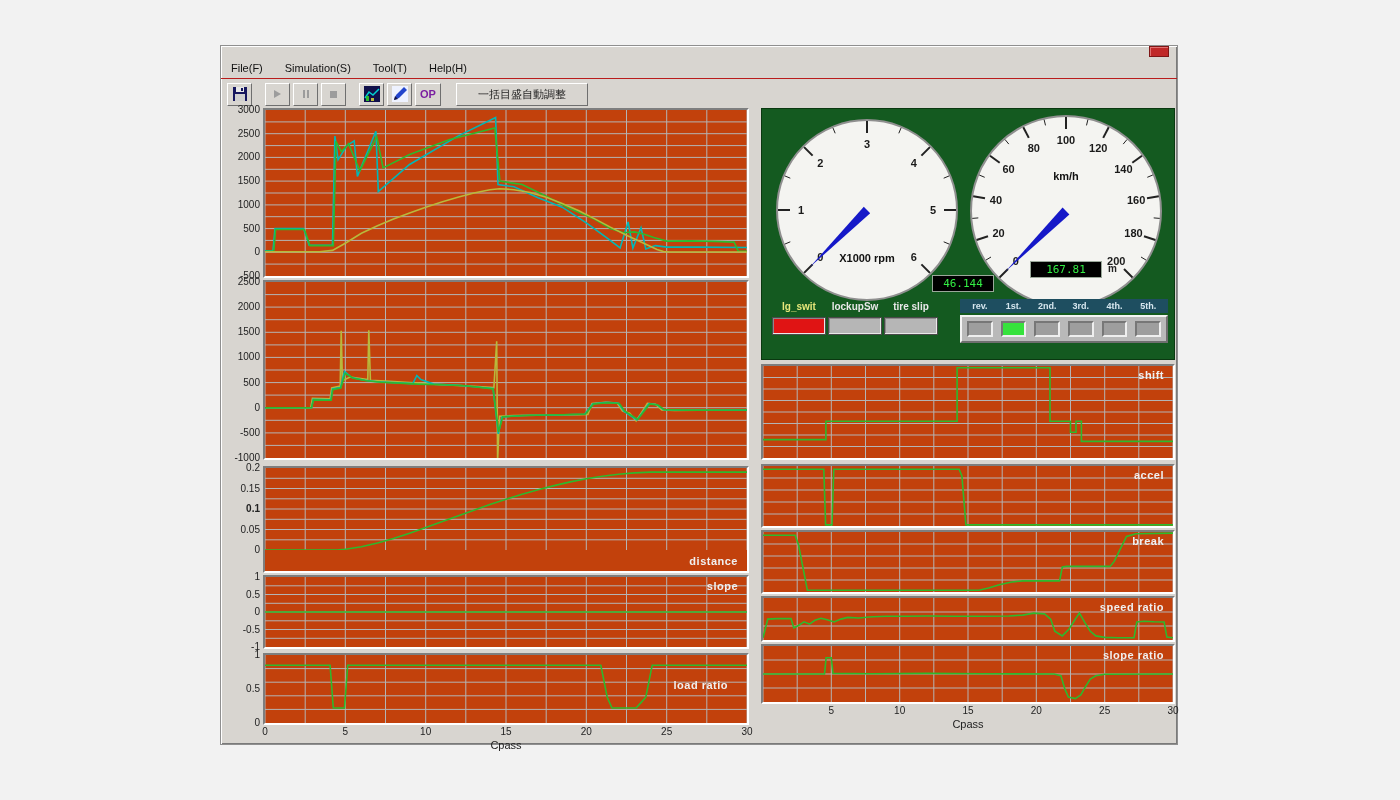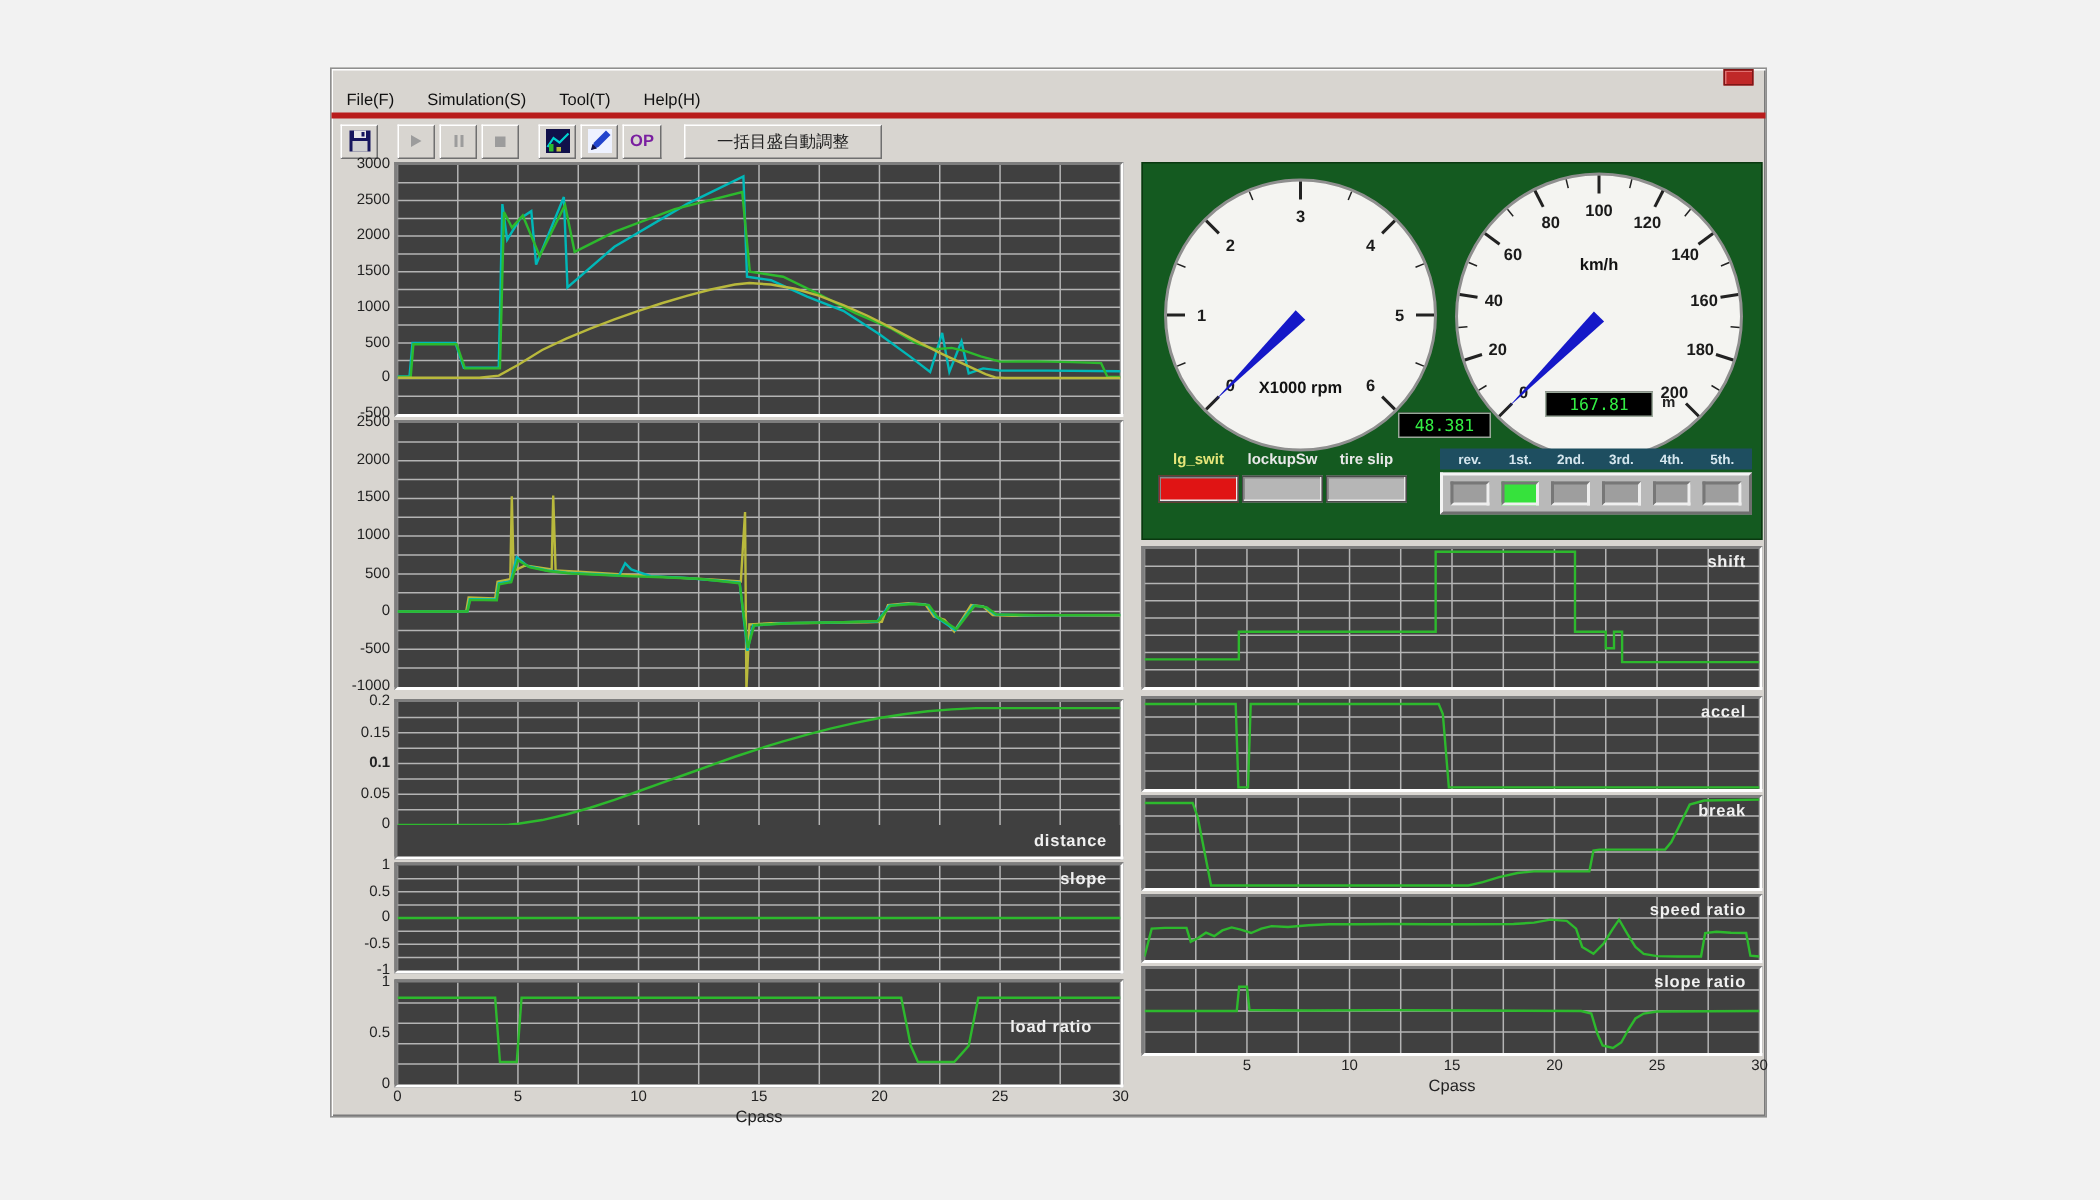--- a/index.html
+++ b/index.html
@@ -7,21 +7,21 @@
 
   .window { position:absolute; left:220px; top:45px; width:958px; height:700px;
     background:#d8d5d0; border:1px solid #8f8f8f;
     box-shadow: inset 1px 1px 0 #ffffff, inset -1px -1px 0 #7a7a7a; }
 
   .titlebar { position:relative; height:12px; }
   .close-btn { position:absolute; right:8px; top:0px; width:20px; height:11px;
     background:#c02828; border:1px solid #7e1616; box-shadow: inset 1px 1px 0 #e07070; }
 
   .menubar { height:21px; display:flex; align-items:center; gap:22px; padding:0 10px;
-    font-size:11px; color:#111; border-bottom:4px solid #b91c1c; }
+    font-size:11px; color:#111; border-bottom:1px solid #b91c1c; }
   .menu-item { cursor:default; }
 
   .toolbar { height:30px; display:flex; align-items:center; gap:3px; padding:2px 6px; }
   .tbtn { height:23px; min-width:25px; background:#d8d5d0; border:1px solid;
     border-color:#ffffff #6f6f6f #6f6f6f #ffffff; display:flex; align-items:center;
     justify-content:center; font-size:11px; color:#222; }
   .grp { margin-left:10px; }
   .op-btn { color:#7a1fa0; font-weight:bold; font-size:11px; width:26px; }
   .wide-btn { width:132px; margin-left:12px; font-size:11px; }
 
@@ -30,21 +30,21 @@
   .pause-bars i { display:block; width:2px; height:8px; background:#9c9c9c; }
   .stop-sq { width:7px; height:7px; background:#9c9c9c; }
 
   .content { position:absolute; left:8px; top:62px; }
   .left-col  { position:absolute; left:0; top:0; width:520px; }
   .right-col { position:absolute; left:532px; top:0; width:414px; }
 
   .crow { display:flex; }
   .ylab { width:34px; position:relative; font-size:10px; color:#222; }
   .ylab span { position:absolute; right:3px; line-height:10px; }
-  .panel { position:relative; flex:1; background:#404040; border:2px solid; border-color:#7e7e7e #ffffff #ffffff #7e7e7e; }
+  .panel { position:relative; flex:1; background:#c2410c; border:2px solid; border-color:#7e7e7e #ffffff #ffffff #7e7e7e; }
   .plot { position:absolute; left:0; top:0; right:0; bottom:0; }
   .clabel { position:absolute; font-size:11px; font-weight:bold; color:#f0f0f0; letter-spacing:0.5px; }
   .pos-tr { top:3px; right:9px; } .pos-br { bottom:4px; right:9px; } .pos-mr { top:36%; right:19px; }
 
   .xaxis { position:relative; height:13px; font-size:10px; color:#222; margin-top:1px; }
   .xaxis span { position:absolute; top:0; transform:translateX(-50%); line-height:12px; }
   .xaxis-label { text-align:center; font-size:11px; color:#222; height:13px; line-height:13px; }
   .ax-left  { width:482px; margin-left:36px; }
   .ax-right { width:410px; margin-left:2px; }
 
@@ -395,21 +395,21 @@
               <text x="155.4" y="60.3" text-anchor="middle" font-size="11" font-weight="bold" fill="#1a1a1a" font-family="Liberation Sans, sans-serif">140</text>
               <text x="168.1" y="90.9" text-anchor="middle" font-size="11" font-weight="bold" fill="#1a1a1a" font-family="Liberation Sans, sans-serif">160</text>
               <text x="165.5" y="123.9" text-anchor="middle" font-size="11" font-weight="bold" fill="#1a1a1a" font-family="Liberation Sans, sans-serif">180</text>
               <text x="148.2" y="152.2" text-anchor="middle" font-size="11" font-weight="bold" fill="#1a1a1a" font-family="Liberation Sans, sans-serif">200</text>
               <text x="98" y="66.7" text-anchor="middle" font-size="11" font-weight="bold" fill="#111" font-family="Liberation Sans, sans-serif">km/h</text>
               <polygon points="37.5,158.5 101.4,101.4 94.6,94.6" fill="#1518c8"></polygon>
             </svg>
           <div class="digital speed-display">167.81</div>
           <div class="display-unit">m</div>
         </div>
-        <div class="digital odometer">48.381</div>
+        <div class="digital odometer">46.144</div>
         <div class="switches" id="switches">
             <div class="switch">
               <div class="sw-label" style="color:#e6e67a">lg_swit</div>
               <div class="sw-lamp" style="background:#e01414"></div>
             </div>
             <div class="switch">
               <div class="sw-label" style="color:#e8e8e8">lockupSw</div>
               <div class="sw-lamp" style=""></div>
             </div>
             <div class="switch">

